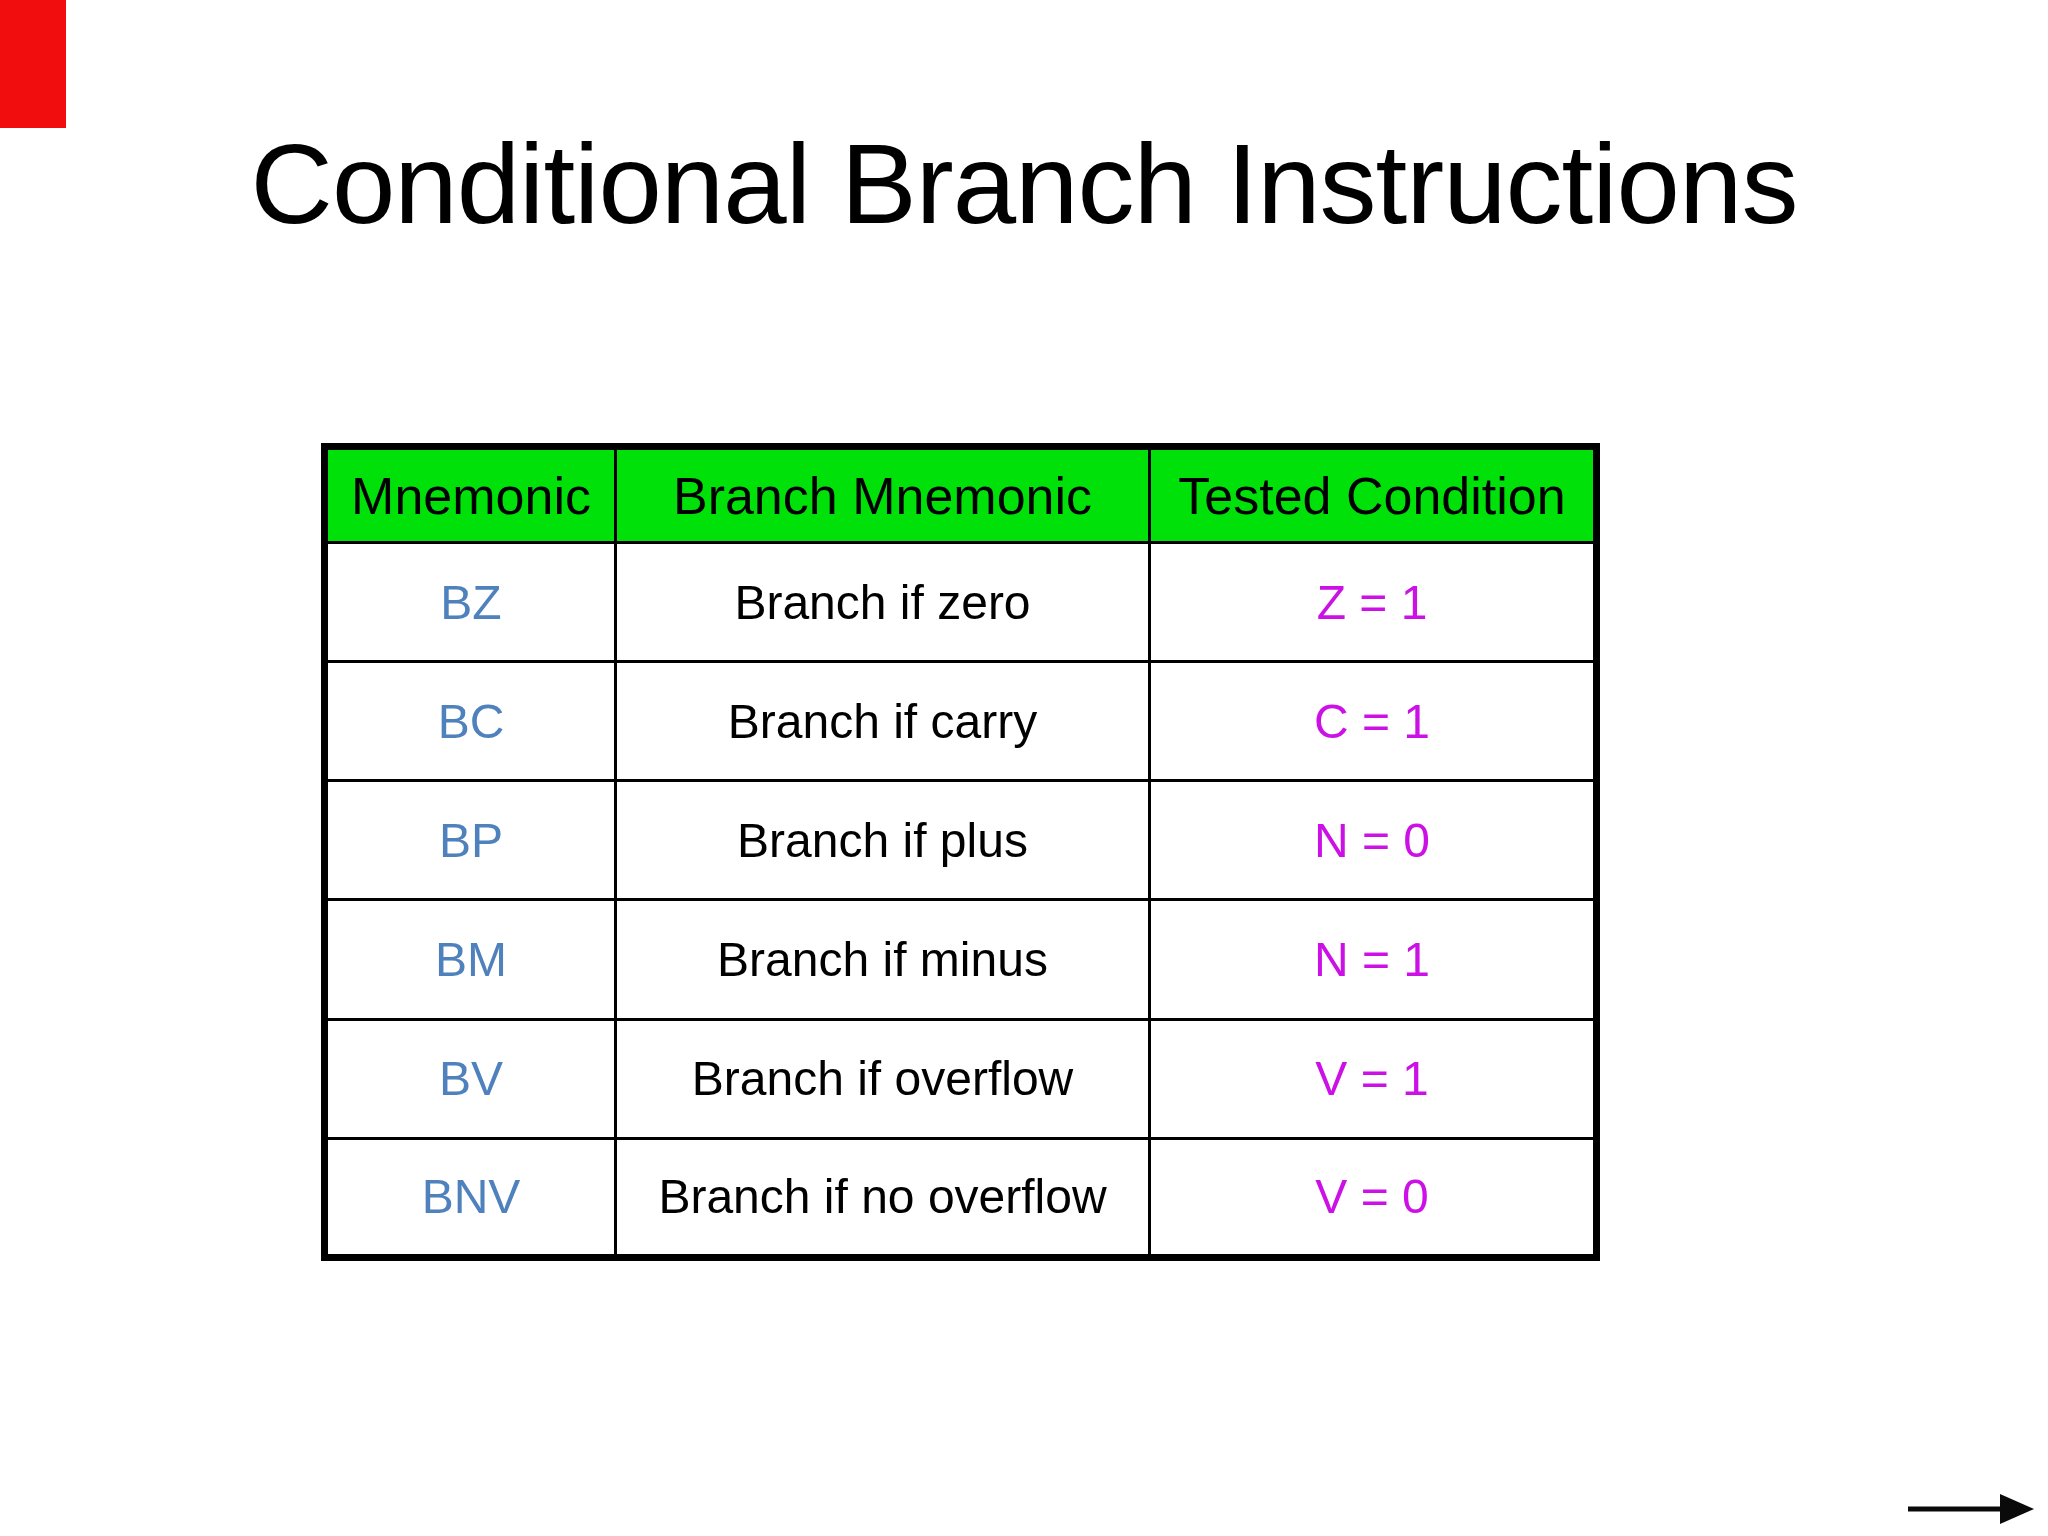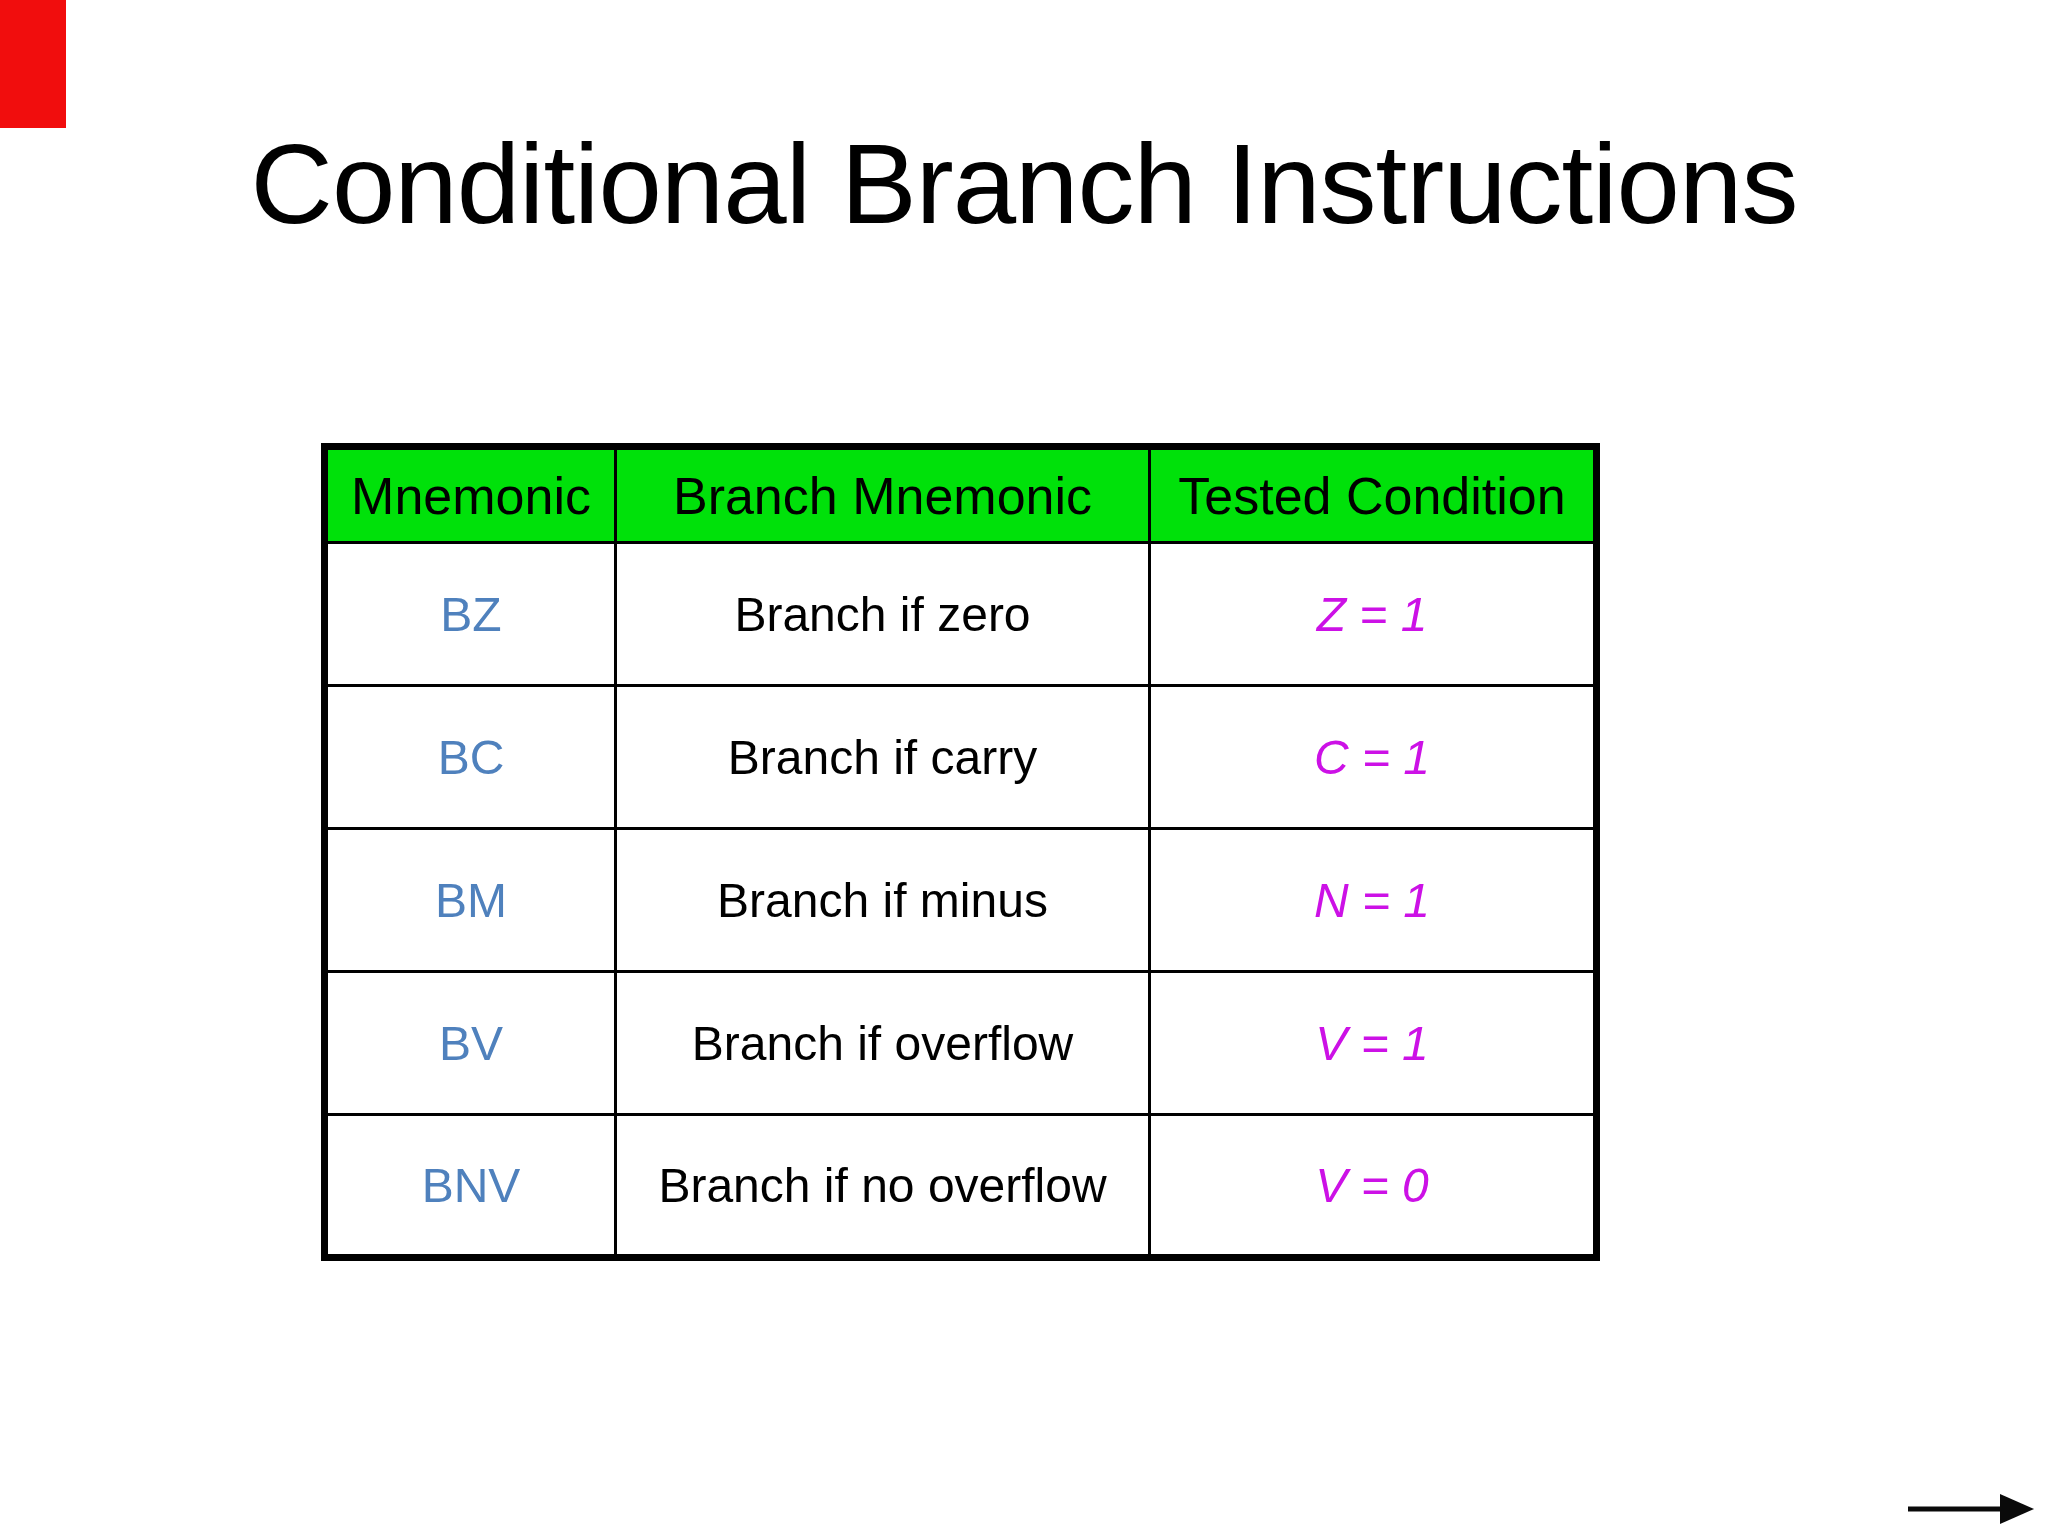--- a/index.html
+++ b/index.html
@@ -76,21 +76,20 @@
     color: var(--mnemonic, #4f81bd);
     font-size: 48px;
   }
   td.condition-cell {
     color: var(--body-text, #000000);
     font-size: 48px;
   }
   td.tested-cell {
     color: var(--tested, #cc11e6);
     font-size: 48px;
-    font-style: italic;
   }
   .ink-arrow {
     position: absolute;
     left: 1898px;
     top: 1482px;
     width: 142px;
     height: 52px;
   }
 </style>
 </head>
@@ -115,20 +114,25 @@
         <td class="mnemonic-cell">BZ</td>
         <td class="condition-cell">Branch if zero</td>
         <td class="tested-cell">Z = 1</td>
       </tr>
       <tr>
         <td class="mnemonic-cell">BC</td>
         <td class="condition-cell">Branch if carry</td>
         <td class="tested-cell">C = 1</td>
       </tr>
       <tr>
+        <td class="mnemonic-cell">BP</td>
+        <td class="condition-cell">Branch if plus</td>
+        <td class="tested-cell">N = 0</td>
+      </tr>
+      <tr>
         <td class="mnemonic-cell">BM</td>
         <td class="condition-cell">Branch if minus</td>
         <td class="tested-cell">N = 1</td>
       </tr>
       <tr>
         <td class="mnemonic-cell">BV</td>
         <td class="condition-cell">Branch if overflow</td>
         <td class="tested-cell">V = 1</td>
       </tr>
       <tr>

